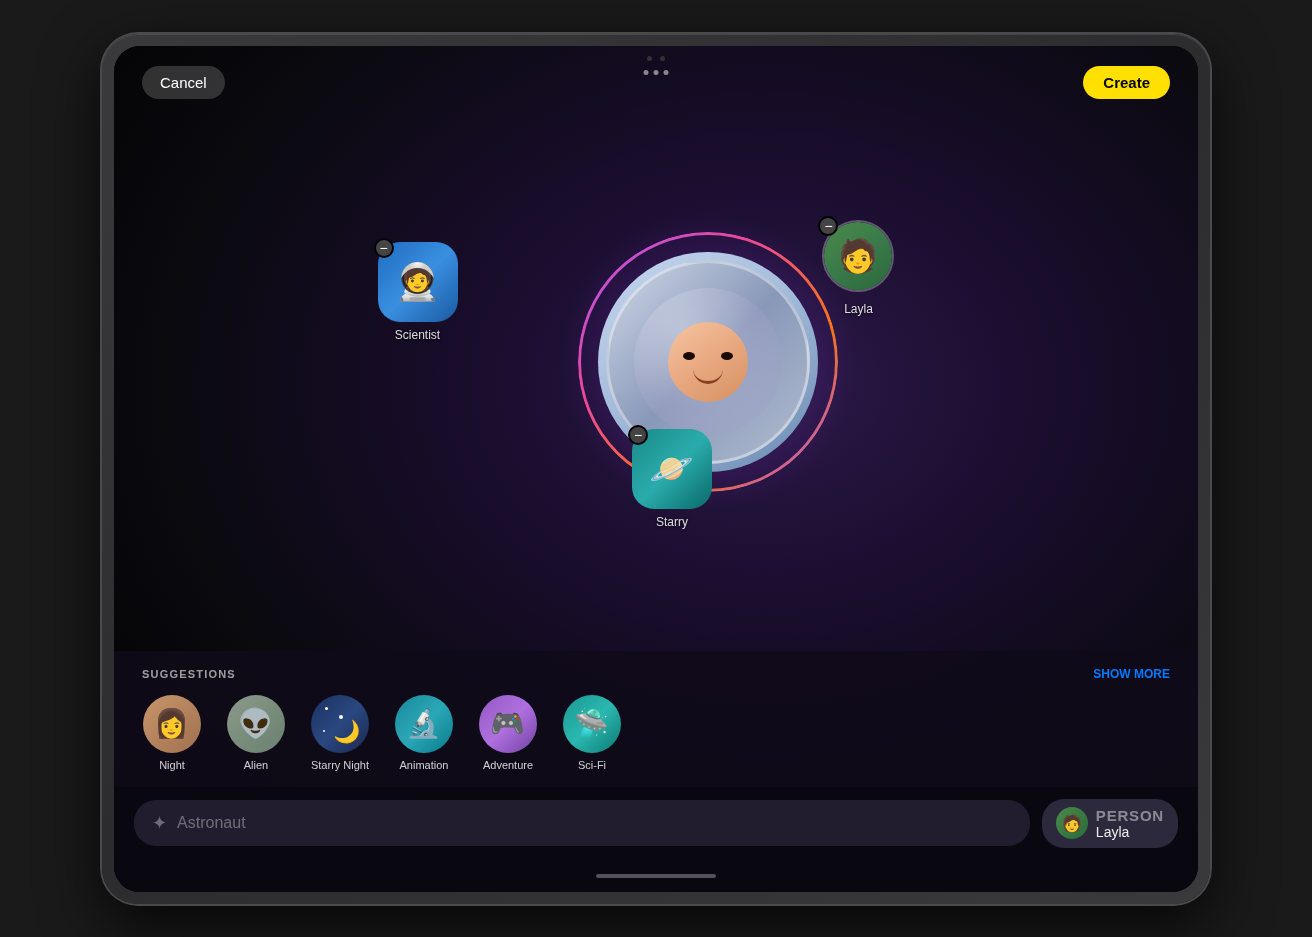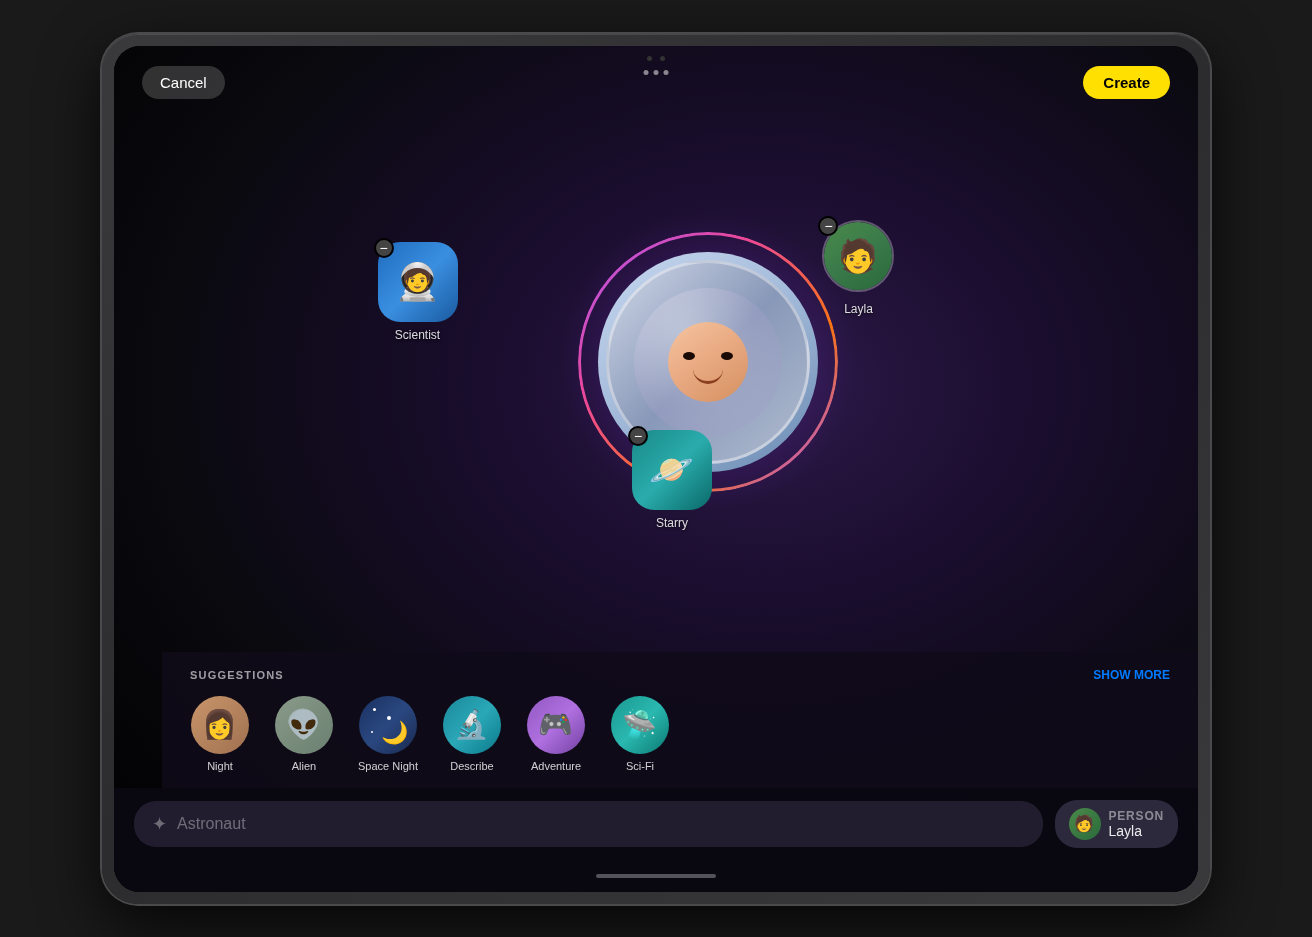--- a/index.html
+++ b/index.html
@@ -311,21 +311,20 @@
 
     .space-icon-bg {
       background: linear-gradient(135deg, #1a8888, #2aacac, #0a6868);
     }
 
     
     .suggestions-panel {
       background: rgba(15,10,25,0.85);
       padding: 16px 28px;
       position: relative;
-      margin-left: 48px;
     }
 
     .suggestions-header {
       display: flex;
       justify-content: space-between;
       align-items: center;
       margin-bottom: 14px;
     }
 
     .suggestions-title {
@@ -428,21 +427,21 @@
       overflow: hidden;
     }
 
     .chip-info {
       display: flex;
       flex-direction: column;
     }
 
     .chip-category {
       color: rgba(255,255,255,0.45);
-      font-size: 12px;
+      font-size: 15px;
       font-weight: 600;
       letter-spacing: 0.8px;
       text-transform: uppercase;
     }
 
     .chip-value {
       color: rgba(255,255,255,0.9);
       font-size: 14px;
       font-weight: 500;
     }
@@ -594,28 +593,28 @@
 
           <div class="suggestion-item">
             <div class="suggestion-icon sugg-starrynight">
               <div class="starry-night-content">
                 <div class="star-dot" style="width:3px;height:3px;top:12px;left:14px;"></div>
                 <div class="star-dot" style="width:4px;height:4px;top:20px;left:28px;"></div>
                 <div class="star-dot" style="width:2px;height:2px;top:35px;left:12px;"></div>
                 <span style="font-size:22px; position:absolute; bottom:8px; right:8px;">🌙</span>
               </div>
             </div>
-            <span class="suggestion-label">Space Night</span>
+            <span class="suggestion-label">Starry Night</span>
           </div>
 
           <div class="suggestion-item">
             <div class="suggestion-icon sugg-scientist">
               <span style="font-size:28px;">🔬</span>
             </div>
-            <span class="suggestion-label">Describe</span>
+            <span class="suggestion-label">Animation</span>
           </div>
 
           <div class="suggestion-item">
             <div class="suggestion-icon sugg-adventure">
               <span style="font-size:28px;">🎮</span>
             </div>
             <span class="suggestion-label">Adventure</span>
           </div>
 
           <div class="suggestion-item">

